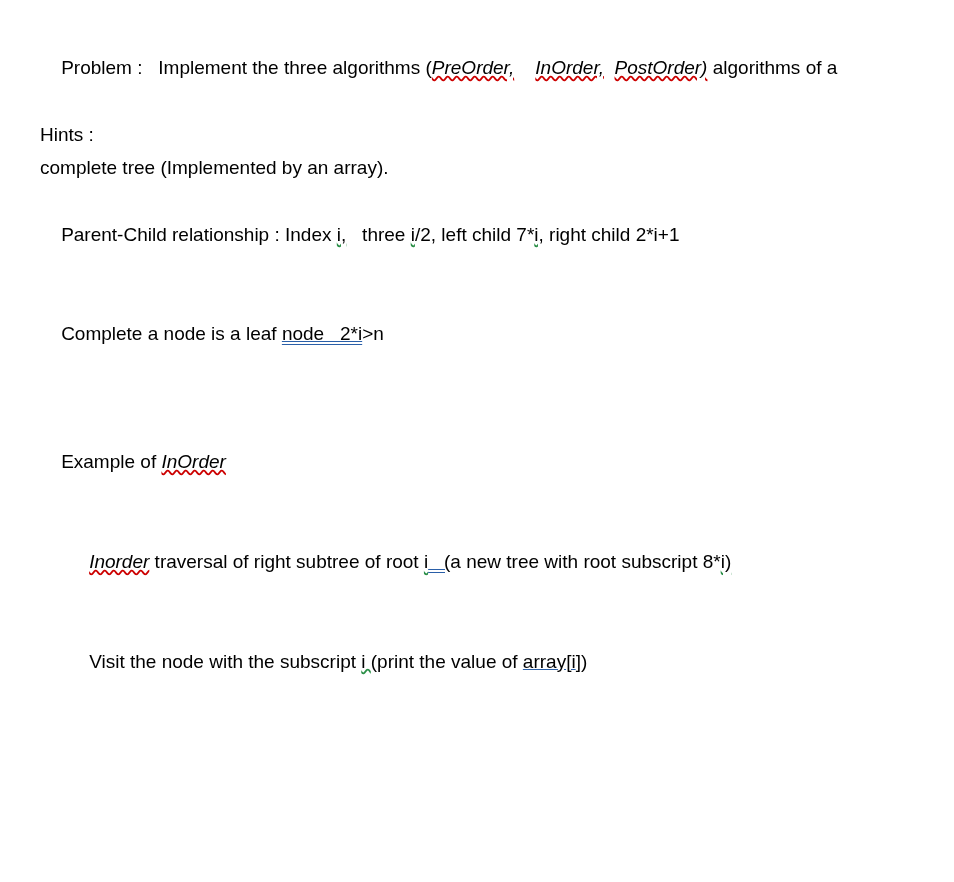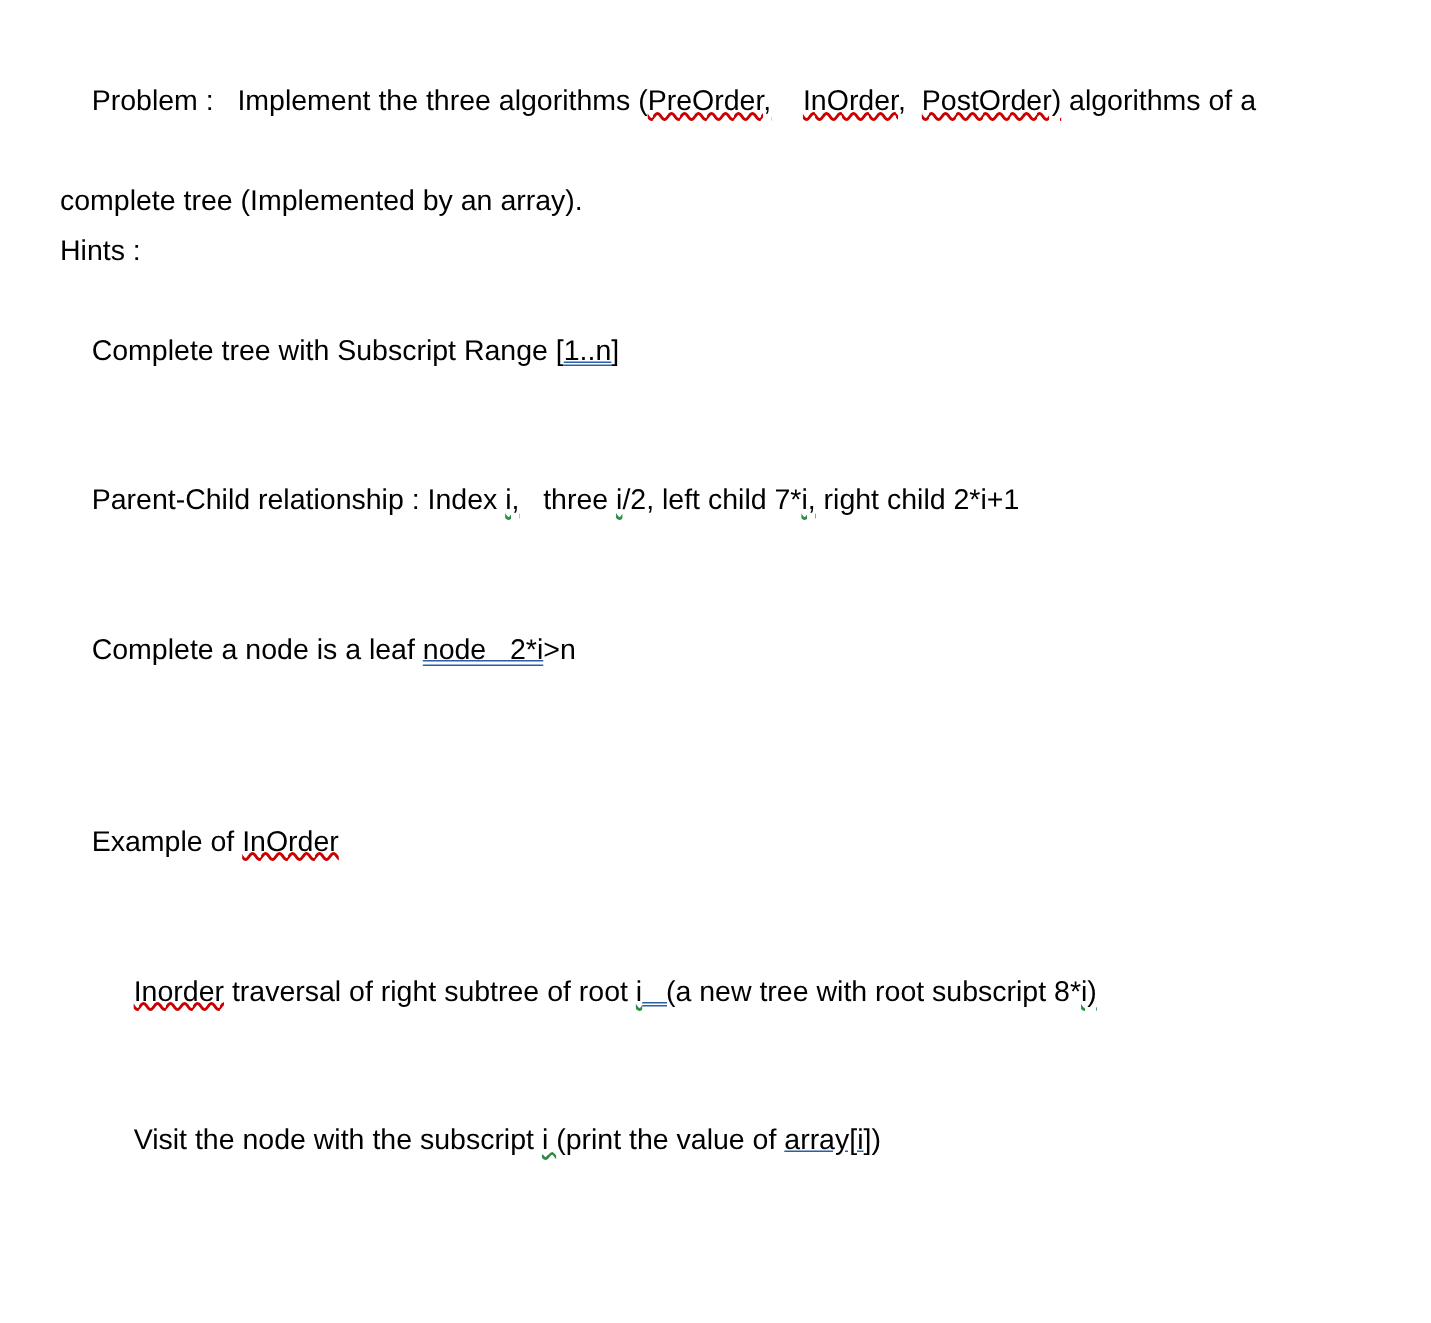--- a/index.html
+++ b/index.html
@@ -12,20 +12,21 @@
       color: #000000;
       padding: 18px 40px;
       line-height: 1.75;
     }
     .line { white-space: pre-wrap; }
     .indent1 { padding-left: 28px; }
     .wavy {
       text-decoration-line: underline;
       text-decoration-style: wavy;
       text-decoration-color: #cc0000;
+      font-style: italic;
     }
     .wavy-green {
       text-decoration-line: underline;
       text-decoration-style: wavy;
       text-decoration-color: #2a8f47;
     }
     .dblu {
       text-decoration-line: underline;
       text-decoration-style: double;
       text-decoration-color: #2a5fa8;
@@ -36,27 +37,24 @@
     }
   </style>
 </head>
 <body>
 
 <div>
 
   <div class="line">
     <span>Problem : </span><span>  Implement the three algorithms (</span><span class="wavy">PreOrder,</span><span>    </span><span class="wavy">InOrder,</span><span>  </span><span class="wavy">PostOrder)</span><span> algorithms of a</span>
   </div>
+  <div class="line">Hints :</div>
+
   <div class="line">complete tree (Implemented by an array).</div>
 
-  <div class="line">Hints :</div>
-
-  <div class="line">
-    <span>Complete tree with Subscript Range [</span><span class="dblu">1..n</span><span>]</span>
-  </div>
 
   <div class="line">
     <span>Parent-Child relationship : Index </span><span class="wavy-green">i,</span><span>   three </span><span class="wavy-green">i</span><span>/2, left child 7*</span><span class="wavy-green">i,</span><span> right child 2*i+1</span>
   </div>
 
   <div class="line">
     <span>Complete a node is a leaf </span><span class="dblu">node   2*i</span><span>&gt;n</span>
   </div>
 
   <div style="height:28px"></div>

